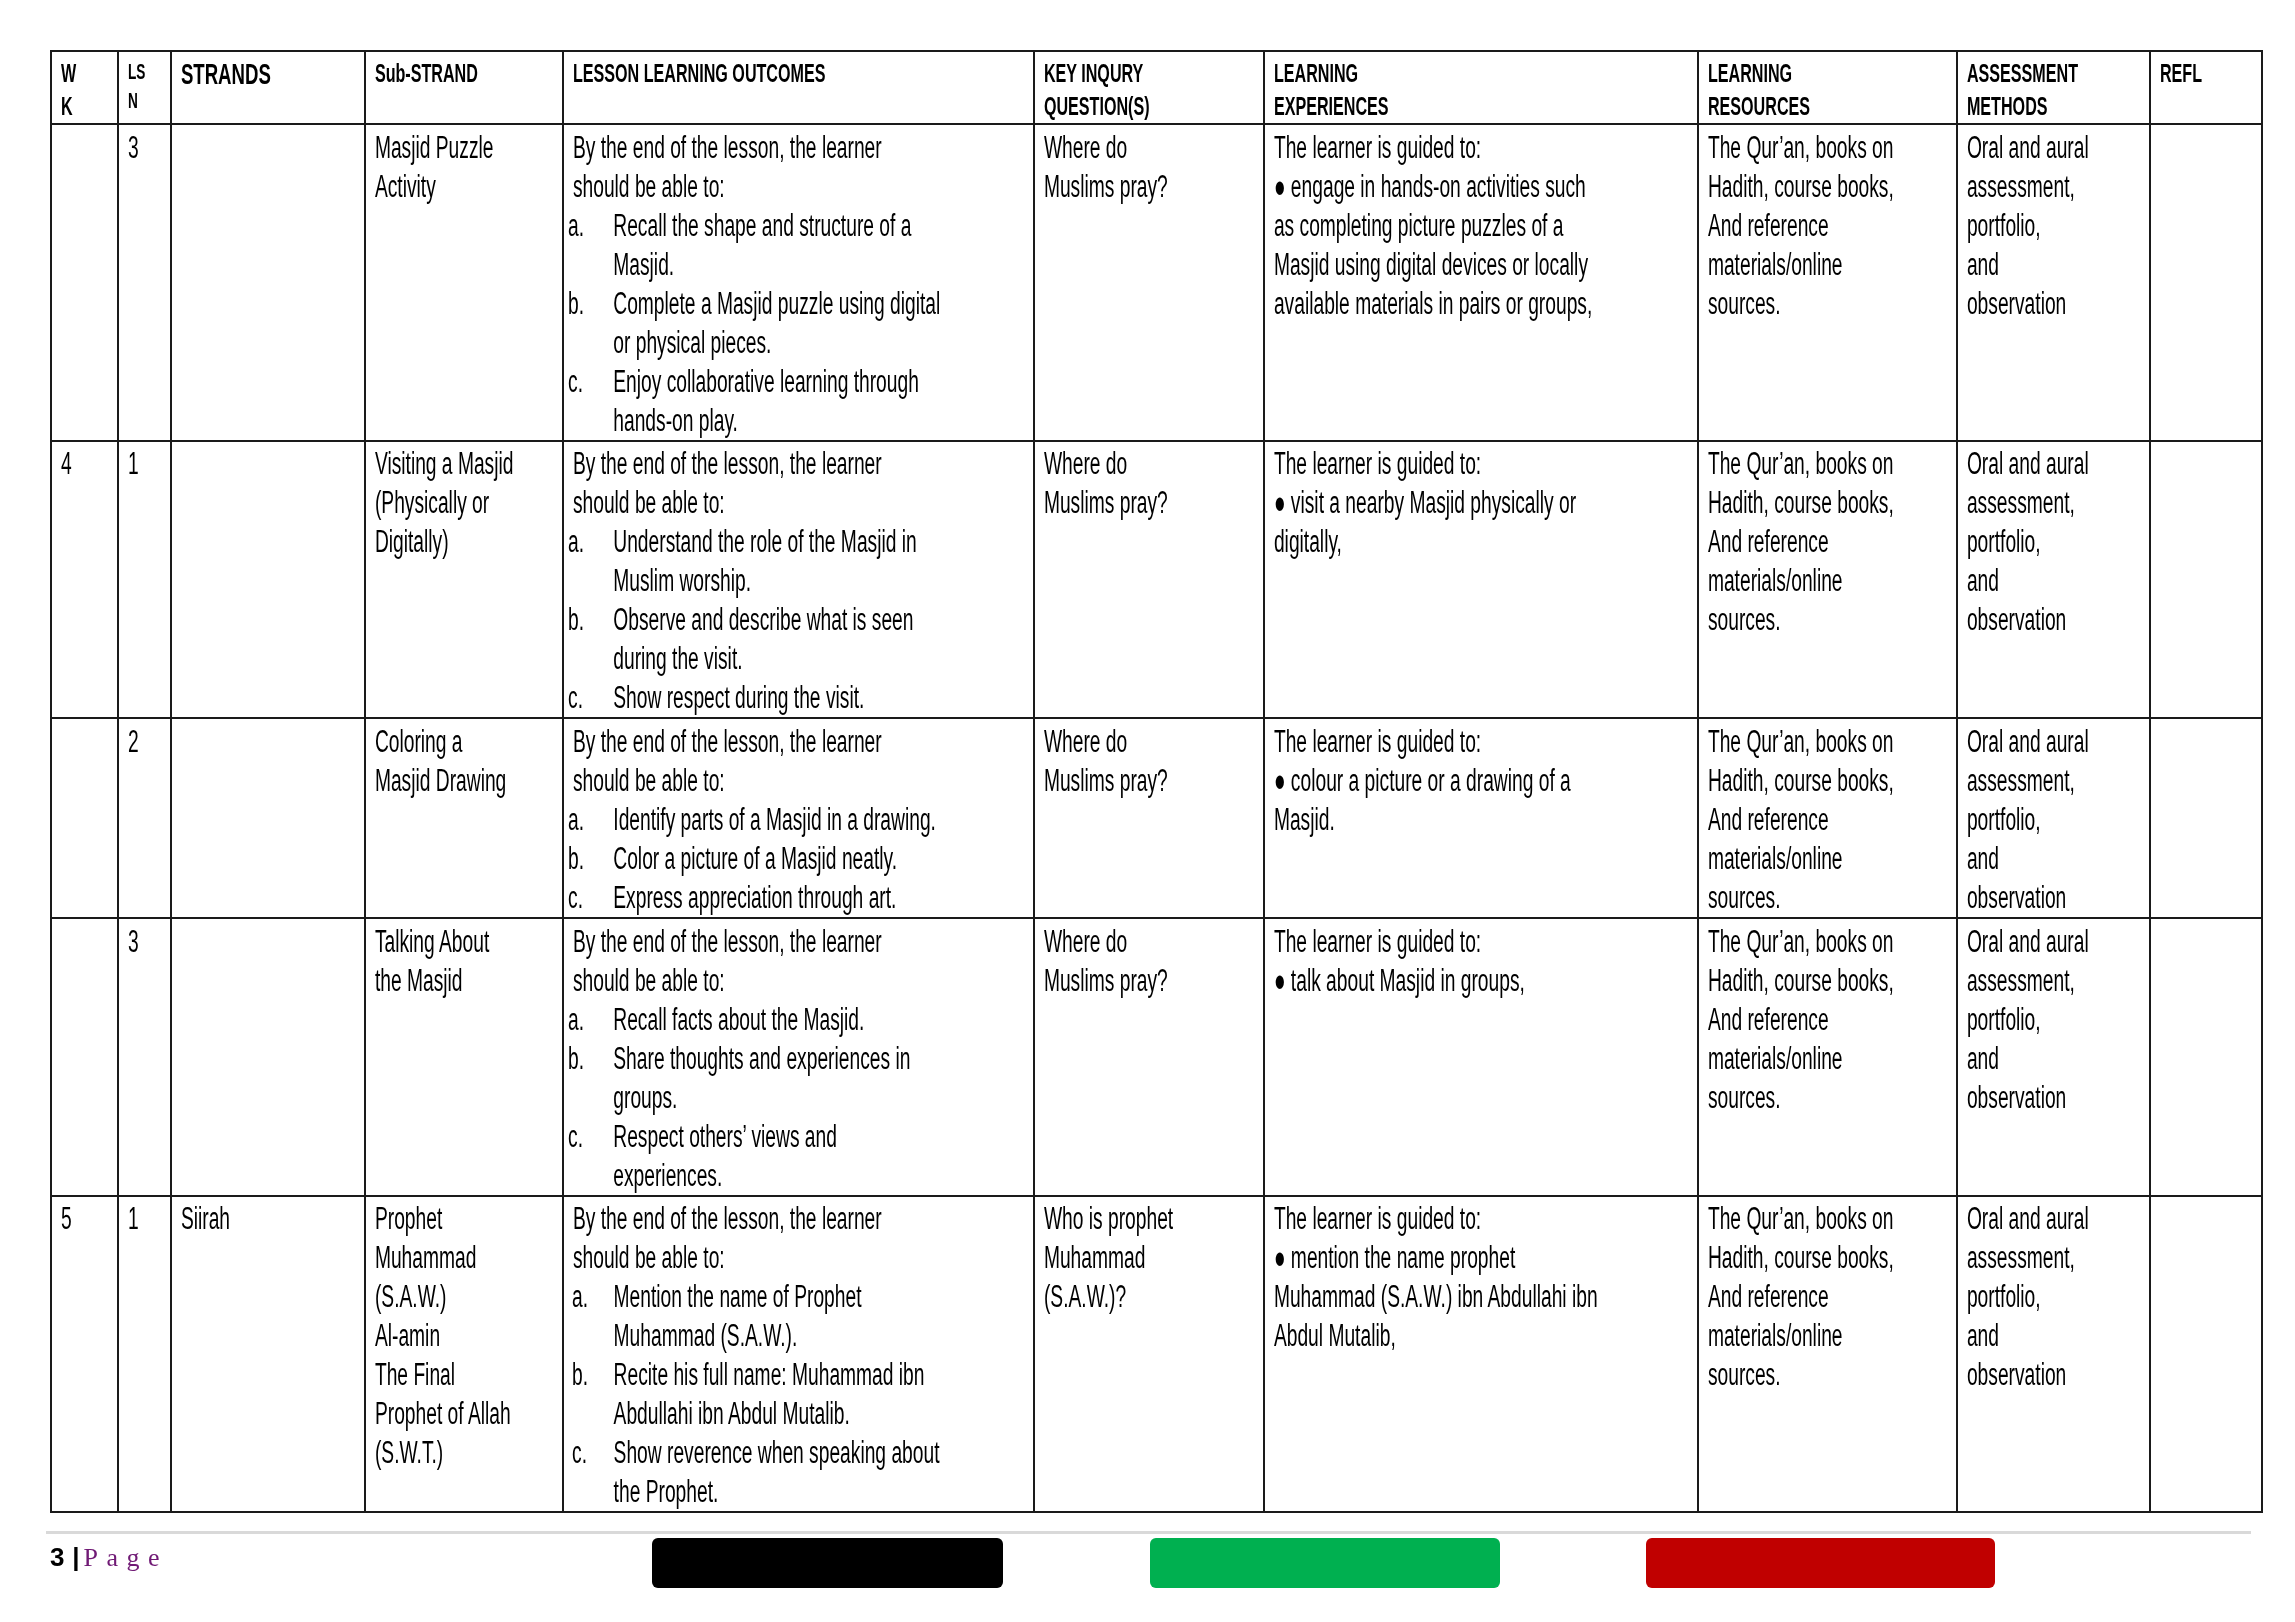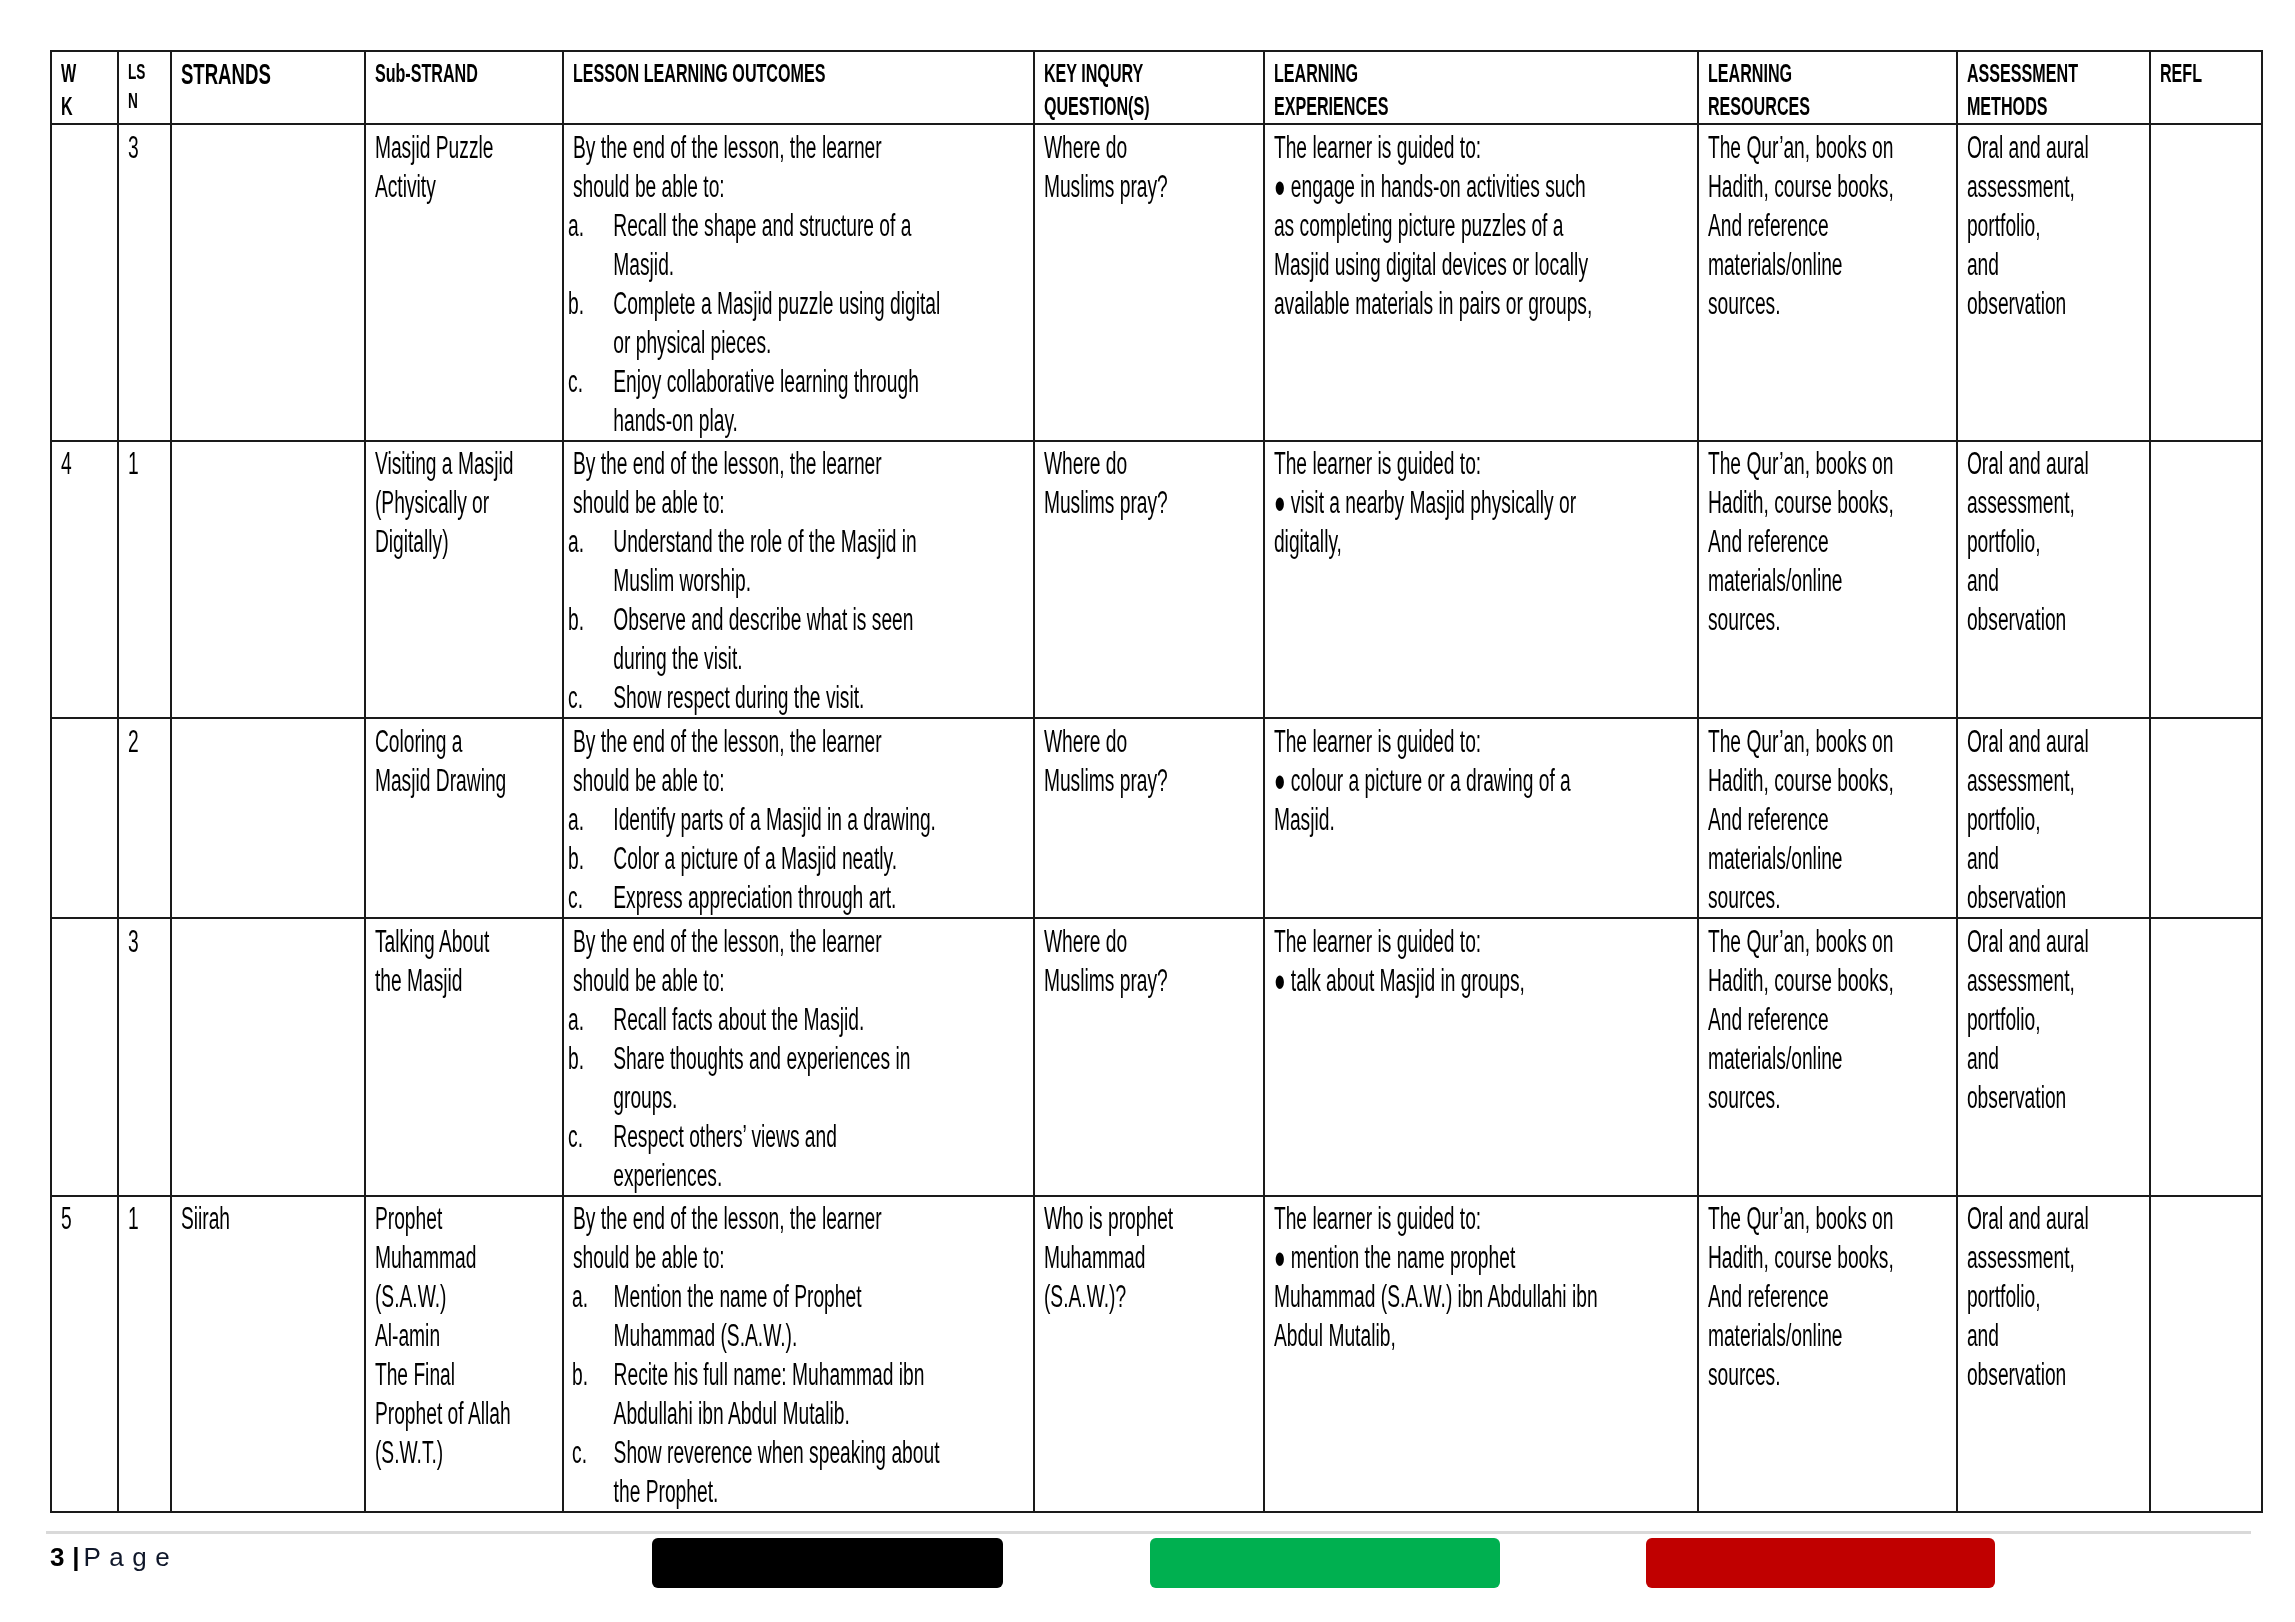--- a/index.html
+++ b/index.html
@@ -15,21 +15,21 @@
   .li { display:flex; white-space:nowrap; }
   .li .mk { width:73px; flex:none; padding-left:0; }
   .outcomes .cw { padding-left:6.5px; }
   .outcomes .head { padding-left:7.9px; }
   .w5 .li .mk { padding-left:6.5px; width:67px; }
   .hdr-row { height:73px; }
   .footer-line { position:absolute; left:46px; top:1531px; width:2205px; height:2.6px; background:#d9d9d9; }
   .page-num { position:absolute; left:50px; top:1539px; font-family:"Liberation Sans", sans-serif; font-size:26px; line-height:37px; }
   .page-num .n { font-weight:bold; color:#000; }
   .page-num .sep { font-weight:bold; color:#000; margin:0 3.9px 0 7.9px; }
-  .page-num .lbl { color:#0f172a; letter-spacing:8.5px; }
+  .page-num .lbl { color:#701a75; letter-spacing:8.5px;font-family:Liberation Serif, serif; }
   .bar { position:absolute; top:1538px; height:50px; border-radius:5.9px; }
 </style>
 </head>
 <body>
 
 <div class="tbl">
   <table>
     <colgroup>
       <col style="width:67px">
         <col style="width:53px">

